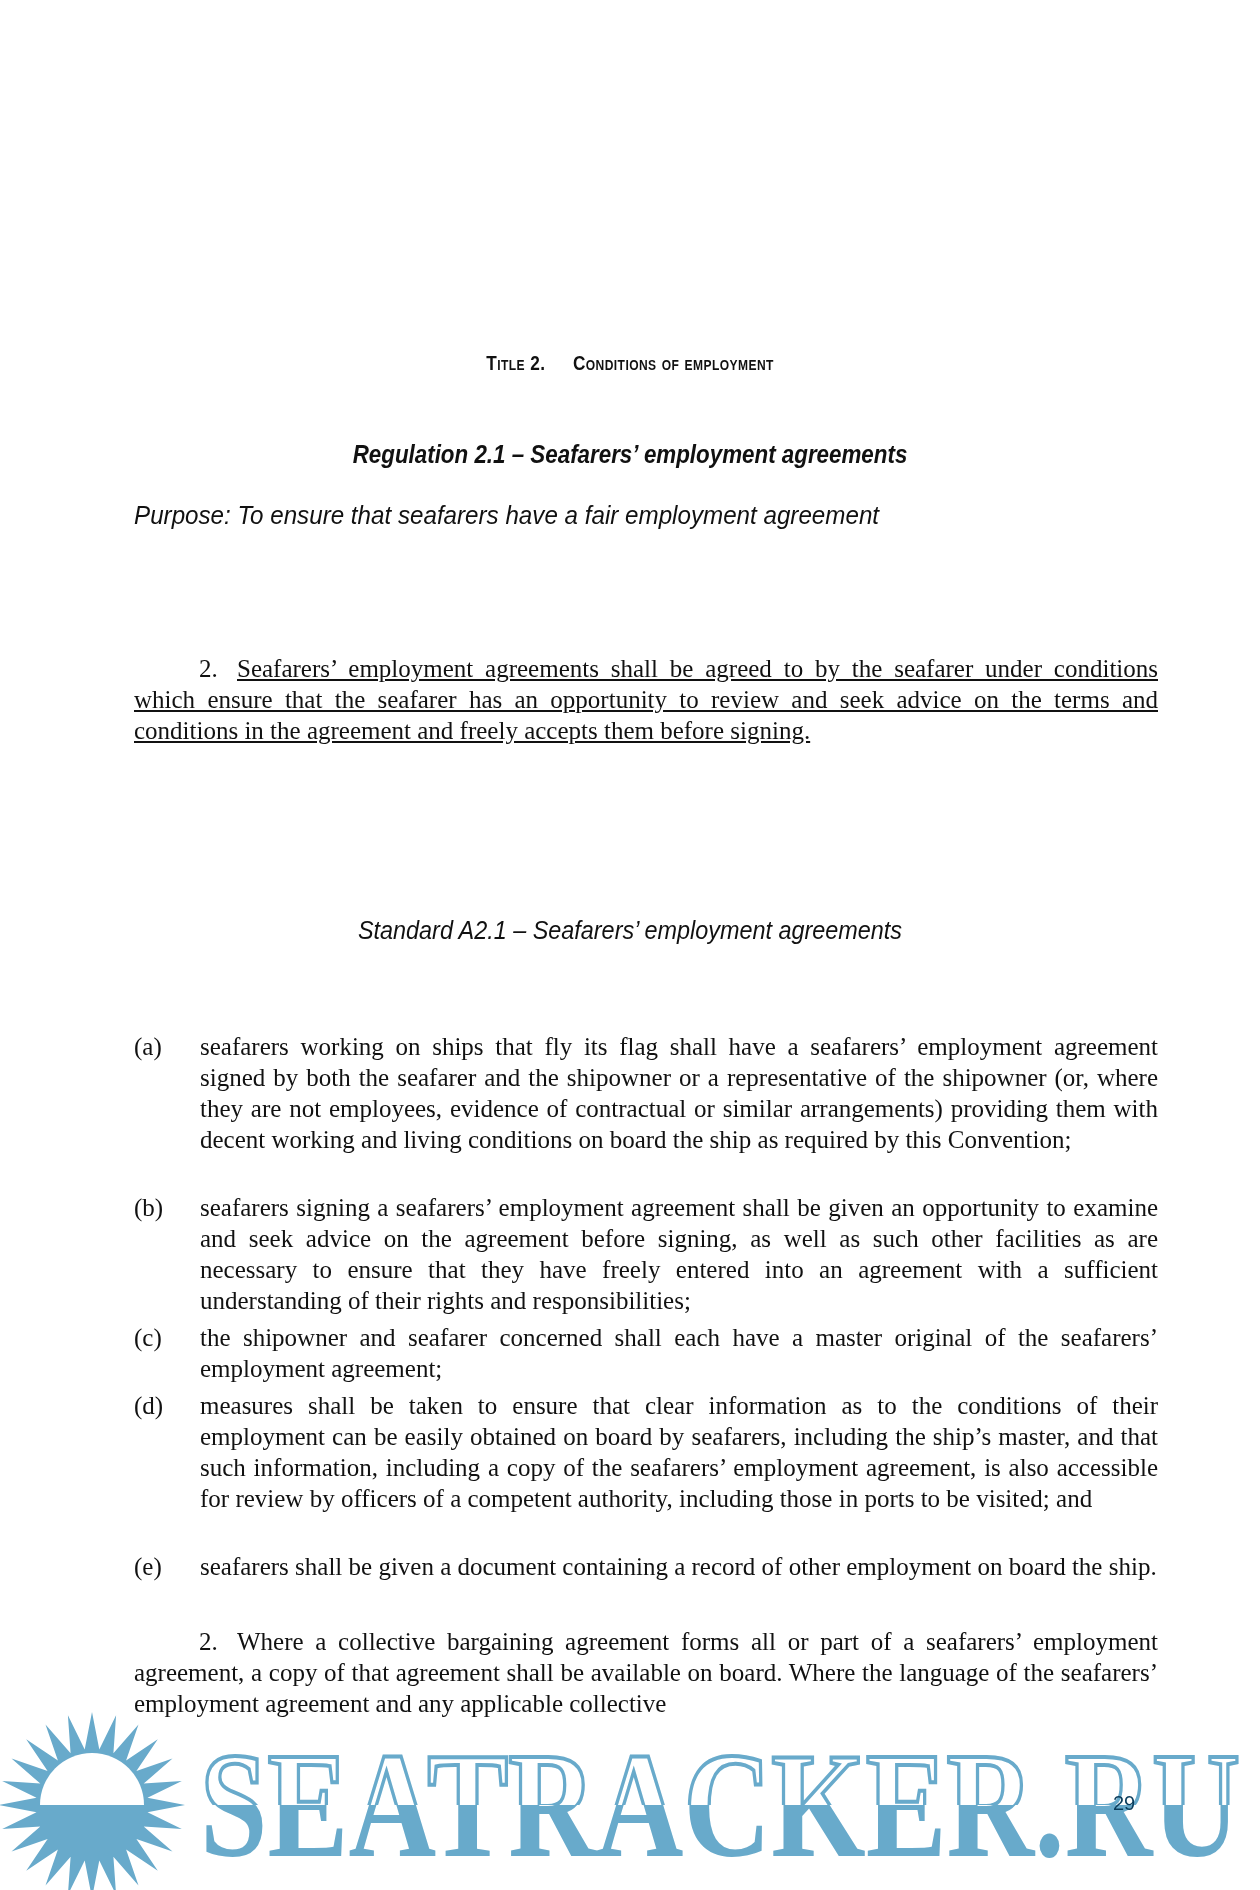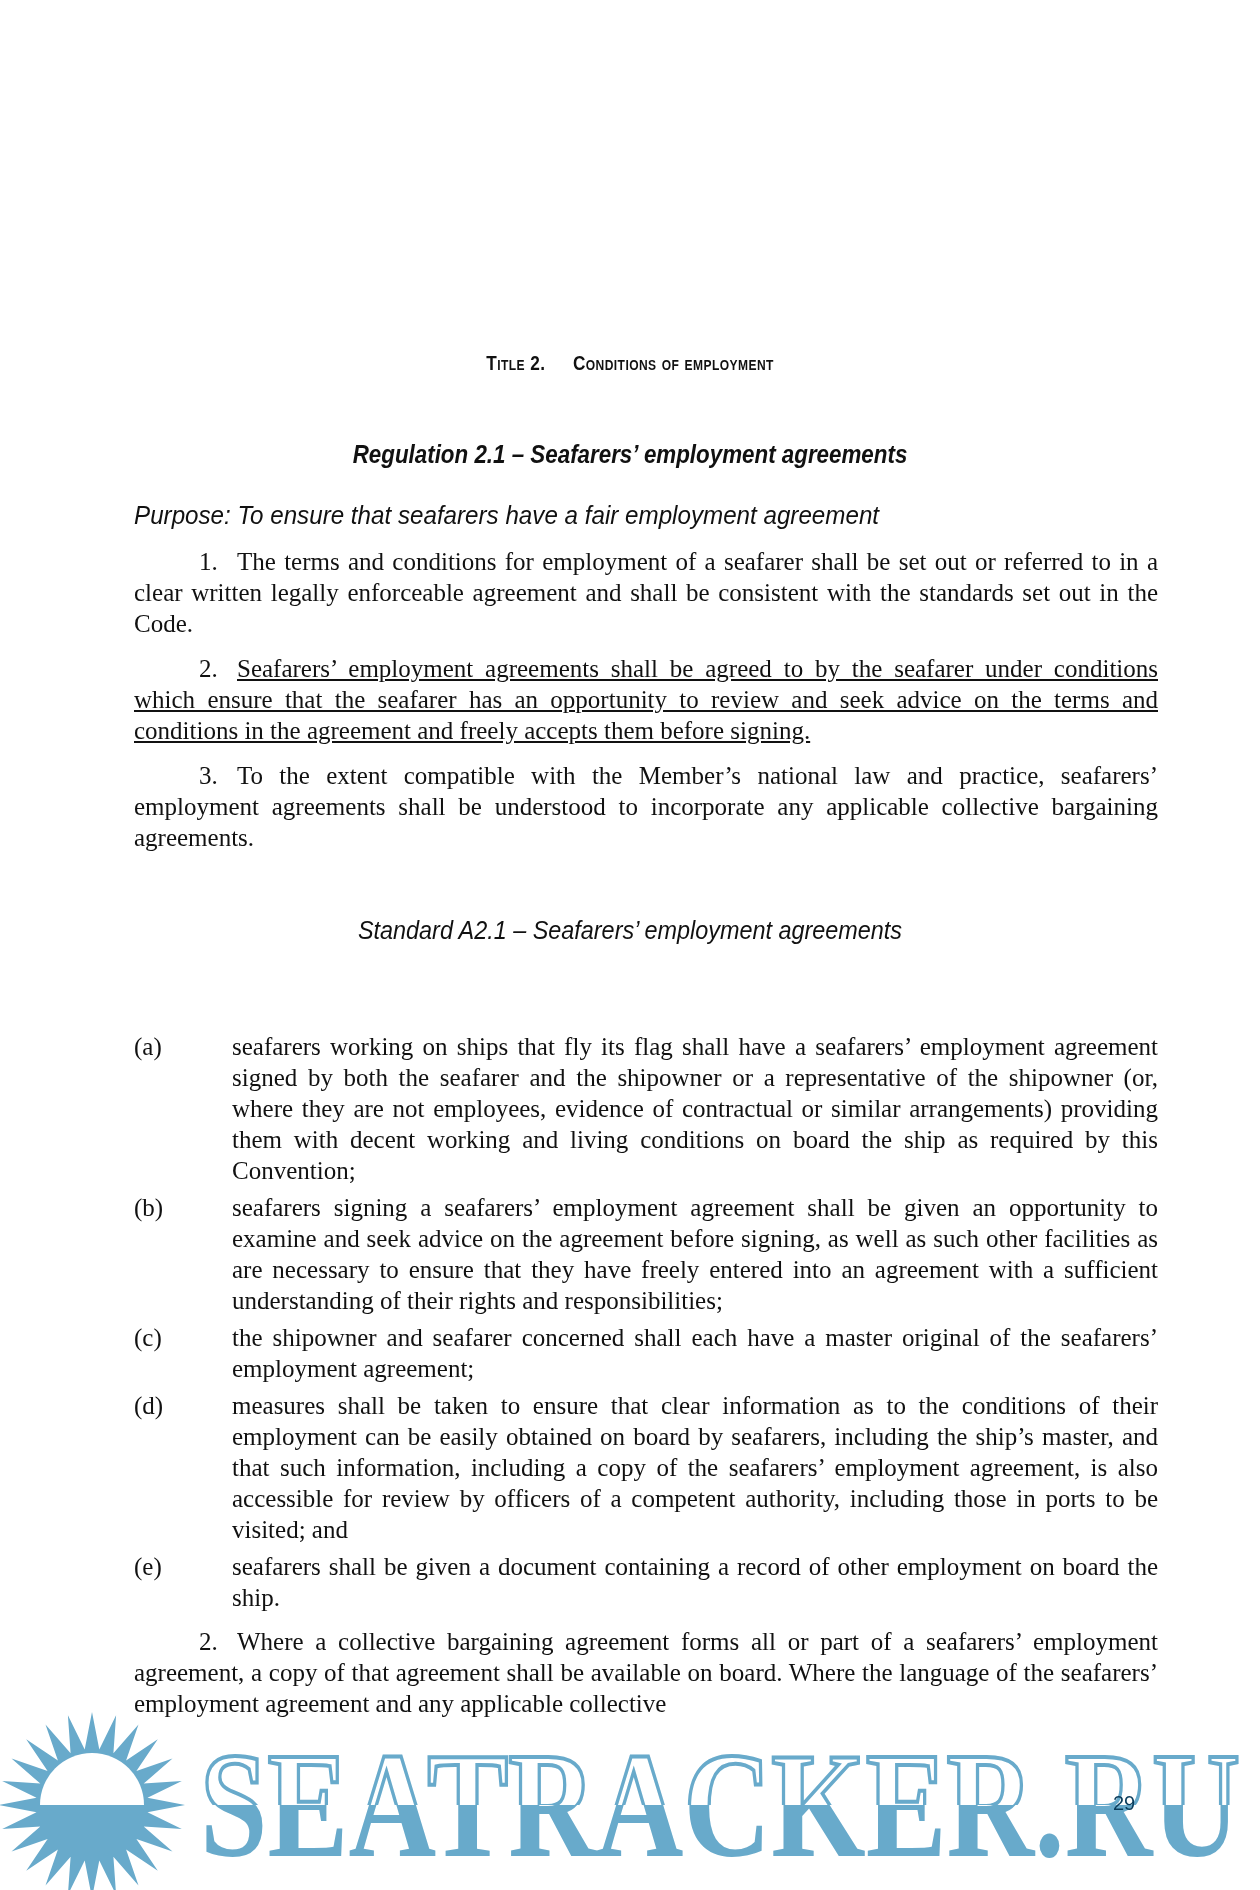--- a/index.html
+++ b/index.html
@@ -31,21 +31,21 @@
   }
   .para { text-indent:65px; margin:0; }
   .para .pnum { display:inline-block; width:38px; text-indent:0; }
   .std-heading {
     position:absolute; left:0; width:1260px; top:907px; text-align:center;
     font-family: "Liberation Sans", sans-serif; font-style:italic;
     font-size:26px; color:#111; transform:scaleX(0.9); transform-origin:center;
   }
   .list-item { position:relative; padding-left:66px; margin:0; }
   .list-item .lbl { position:absolute; left:0; top:0; text-align:left; }
-  .list-item .txt { display:block; text-align:justify;margin-left:32px; }
+  .list-item .txt { display:block; text-align:justify; }
 
   .page-number {
     position:absolute; left:1113px; top:1784px;
     font-family: "Liberation Sans", sans-serif; font-size:20px; color:#0b3d5c;text-align:right;
   }
   .watermark { position:absolute; left:0; top:1700px; width:1260px; height:190px; }
 </style>
 </head>
 <body>
 
@@ -53,28 +53,22 @@
 
   <div class="title">
     <span class="num">Title 2.</span>
     <span>Conditions of employment</span>
   </div>
 
   <div class="reg-heading">Regulation 2.1 – Seafarers’ employment agreements</div>
 
   <div class="purpose">Purpose: To ensure that seafarers have a fair employment agreement</div>
 
-  <div class="block" style="top:538px;">
-    <p class="para"><span class="pnum">1.</span><span>The terms and conditions for employment of a seafarer shall be set out or referred to in a clear written legally enforceable agreement and shall be consistent with the standards set out in the Code.</span></p>
-  </div>
   <div class="block" style="top:645px;text-decoration:underline;">
     <p class="para"><span class="pnum">2.</span><span>Seafarers’ employment agreements shall be agreed to by the seafarer under conditions which ensure that the seafarer has an opportunity to review and seek advice on the terms and conditions in the agreement and freely accepts them before signing.</span></p>
-  </div>
-  <div class="block" style="top:752px;">
-    <p class="para"><span class="pnum">3.</span><span>To the extent compatible with the Member’s national law and practice, seafarers’ employment agreements shall be understood to incorporate any applicable collective bargaining agreements.</span></p>
   </div>
 
   <div class="std-heading">Standard A2.1 – Seafarers’ employment agreements</div>
 
 
   <div class="block" style="top:1023px;">
     <div class="list-item">
       <span class="lbl">(a)</span>
       <span class="txt">seafarers working on ships that fly its flag shall have a seafarers’ employment agreement signed by both the seafarer and the shipowner or a representative of the shipowner (or, where they are not employees, evidence of contractual or similar arrangements) providing them with decent working and living conditions on board the ship as required by this Convention;</span>
     </div>

